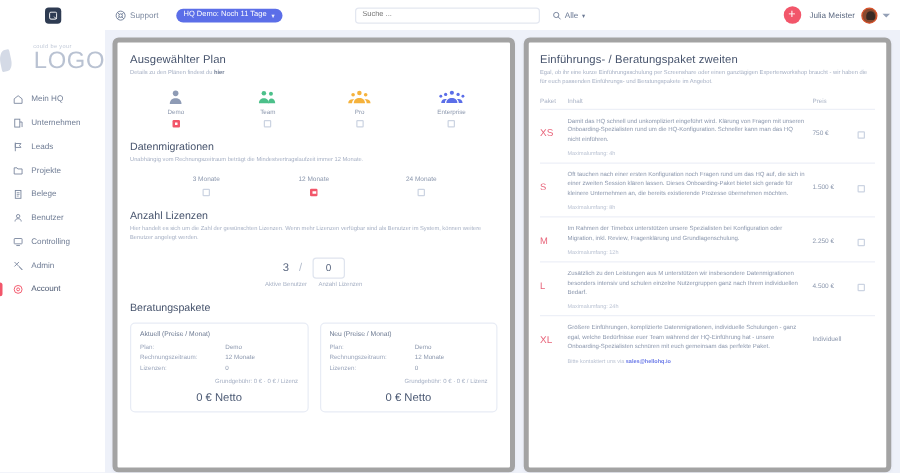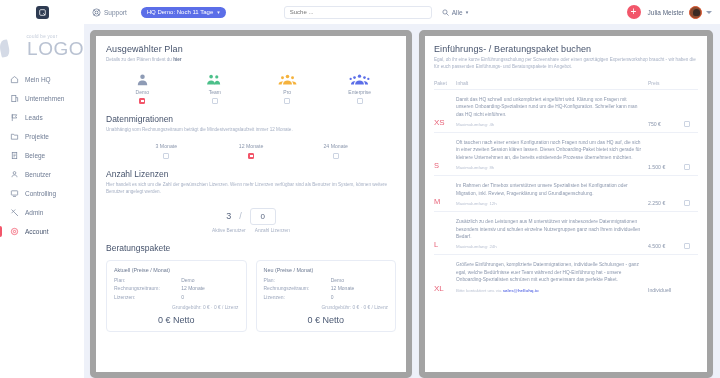--- a/index.html
+++ b/index.html
@@ -96,21 +96,21 @@
   .nav-item.active { color: #4a5770; }
   .nav-item.active::before {
     content: ""; position: absolute; left: 0; top: 4px; bottom: 4px;
     width: 2px; background: #f2566a; border-radius: 0 2px 2px 0;
   }
   .nav-ico { width: 9px; height: 9px; flex: 0 0 9px; display: block; }
 
   
   .content { flex: 1; padding: 6px 7px 0 6px; display: flex; gap: 7px; min-width: 0; }
   .card {
-    background: #fff; border-radius: 5px; border: 6px solid #a3a3a3;
+    background: #fff; border-radius: 5px; border: 4px solid #a3a3a3;
     box-shadow: 0 1px 2px rgba(90,105,140,.05);
     padding: 8px 10px; overflow: hidden;
   }
   .col-left { flex: 0 0 322px; display: flex; }
   .col-left .card { width: 100%; }
   .col-right { flex: 1; display: flex; min-width: 0; }
   .col-right .card { width: 100%; padding: 8px 9px; }
 
   h2.sec-title { font-size: 9px; font-weight: 400; color: #46536c; letter-spacing: .1px; }
   h3.sub-title { font-size: 8.5px; font-weight: 400; color: #46536c; margin-top: 10px; }
@@ -167,21 +167,21 @@
   
   .pkg-head {
     display: flex; font-size: 5px; color: #aab3c6;
     border-bottom: 1px solid #edf0f7; padding-bottom: 3px; margin-top: 9px;
   }
   .pkg-c1 { flex: 0 0 22px; }
   .pkg-c2 { flex: 1; }
   .pkg-c3 { flex: 0 0 36px; text-align: left; }
   .pkg-c4 { flex: 0 0 14px; }
   .pkg-row {
-    display: flex; align-items: flex-end; padding: 6px 0 5px;
+    display: flex; align-items: flex-start; padding: 6px 0 5px;
     border-bottom: 1px solid #edf0f7;
   }
   .pkg-row:last-child { border-bottom: 0; }
   .pkg-size { font-size: 8px; color: #e8647a; font-weight: 400; padding-top: 8px; }
   .pkg-size.sm { font-size: 7.5px; }
   .pkg-desc { font-size: 4.8px; color: #8b97ad; line-height: 1.55; padding-right: 6px; }
   .pkg-meta { font-size: 4.4px; color: #bcc4d4; margin-top: 4px; }
   .pkg-meta a { color: #6b7ae8; text-decoration: none; font-weight: bold; }
   .pkg-price { font-size: 5.2px; color: #8b97ad; padding-top: 10px; }
   .pkg-cb { padding-top: 10px; }
@@ -465,21 +465,21 @@
             </div>
 
           </div>
 
         </div>
       </div>
 
       <div class="col-right">
         <div class="card">
 
-          <h2 class="sec-title">Einführungs- / Beratungspaket buchen</h2>
+          <h2 class="sec-title">Einführungs- / Beratungspaket zweiten</h2>
           <div class="sec-desc">Egal, ob ihr eine kurze Einführungsschulung per Screenshare oder einen ganztägigen Expertenworkshop braucht - wir haben die für euch passenden Einführungs- und Beratungspakete im Angebot.</div>
 
           <div class="pkg-head">
             <div class="pkg-c1">Paket</div>
             <div class="pkg-c2">Inhalt</div>
             <div class="pkg-c3">Preis</div>
             <div class="pkg-c4"></div>
           </div>
 
           <div class="pkg-row">

